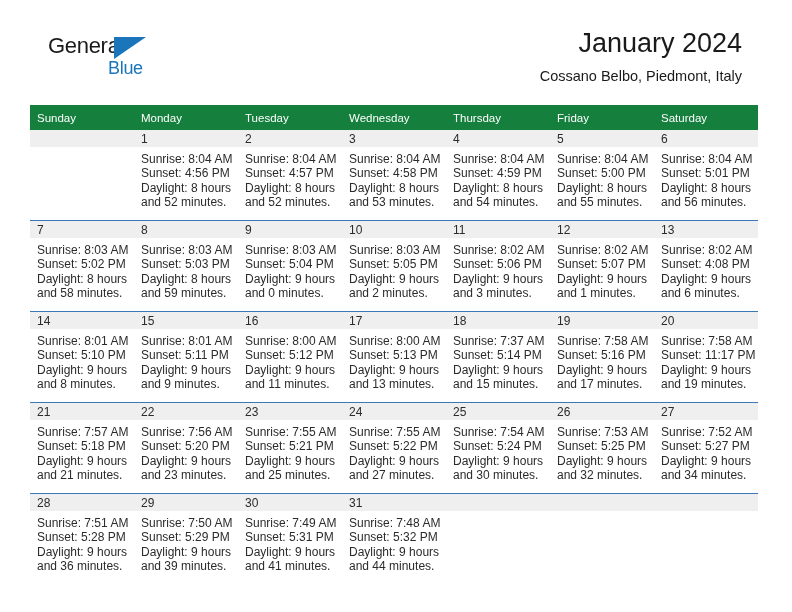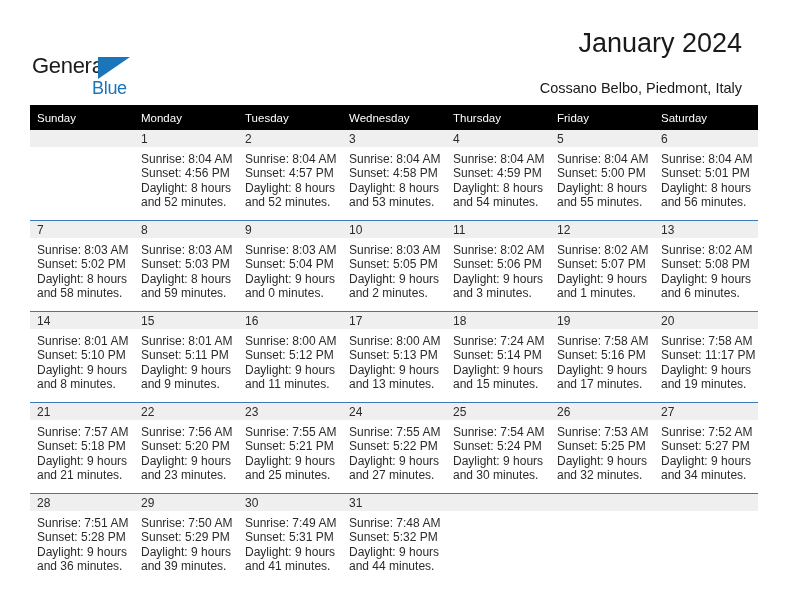--- a/index.html
+++ b/index.html
@@ -25,25 +25,24 @@
   .header {
     position: absolute;
     left: 30px;
     top: 26px;
     width: 728px;
     height: 72px;
   }
 
   .logo {
     position: absolute;
-    left: 2px;
+    left: 18px;
     top: 8px;
     width: 130px;
     height: 54px;
-    margin-top: 20px;
   }
   .logo-general {
     position: absolute;
     left: 0;
     top: 0;
     font-size: 22px;
     color: #1a1a1a;
     letter-spacing: -0.3px;
     line-height: 24px;
   }
@@ -75,36 +74,36 @@
   .cal-title {
     font-size: 27px;
     color: #1a1a1a;
     line-height: 34px;
     white-space: nowrap;
   }
   .cal-subtitle {
     font-size: 14.5px;
     color: #1a1a1a;
     line-height: 20px;
-    margin-top: 18px;
+    margin-top: 6px;
     white-space: nowrap;
   }
 
   
   .calendar {
     position: absolute;
     left: 30px;
     top: 105px;
     width: 728px;
     border-collapse: collapse;
     table-layout: fixed;
   }
 
   .calendar th {
-    background: #000000;
+    background: #15803d;
     color: #ffffff;
     font-size: 11.5px;
     font-weight: normal;
     text-align: left;
     padding: 5px 0 5px 7px;
     height: 15px;
     border: none;
   }
 
   .calendar td {
@@ -291,21 +290,21 @@
               <div>Sunrise: 8:02 AM</div>
               <div>Sunset: 5:07 PM</div>
               <div>Daylight: 9 hours</div>
               <div>and 1 minutes.</div>
             </div>
           </td>
           <td>
             <div class="daynum">13</div>
             <div class="cell-body">
               <div>Sunrise: 8:02 AM</div>
-              <div>Sunset: 5:08 PM</div>
+              <div>Sunset: 4:08 PM</div>
               <div>Daylight: 9 hours</div>
               <div>and 6 minutes.</div>
             </div>
           </td>
         </tr>
         <tr class="week-row">
           <td>
             <div class="daynum">14</div>
             <div class="cell-body">
               <div>Sunrise: 8:01 AM</div>
@@ -337,21 +336,21 @@
             <div class="cell-body">
               <div>Sunrise: 8:00 AM</div>
               <div>Sunset: 5:13 PM</div>
               <div>Daylight: 9 hours</div>
               <div>and 13 minutes.</div>
             </div>
           </td>
           <td>
             <div class="daynum">18</div>
             <div class="cell-body">
-              <div>Sunrise: 7:24 AM</div>
+              <div>Sunrise: 7:37 AM</div>
               <div>Sunset: 5:14 PM</div>
               <div>Daylight: 9 hours</div>
               <div>and 15 minutes.</div>
             </div>
           </td>
           <td>
             <div class="daynum">19</div>
             <div class="cell-body">
               <div>Sunrise: 7:58 AM</div>
               <div>Sunset: 5:16 PM</div>

